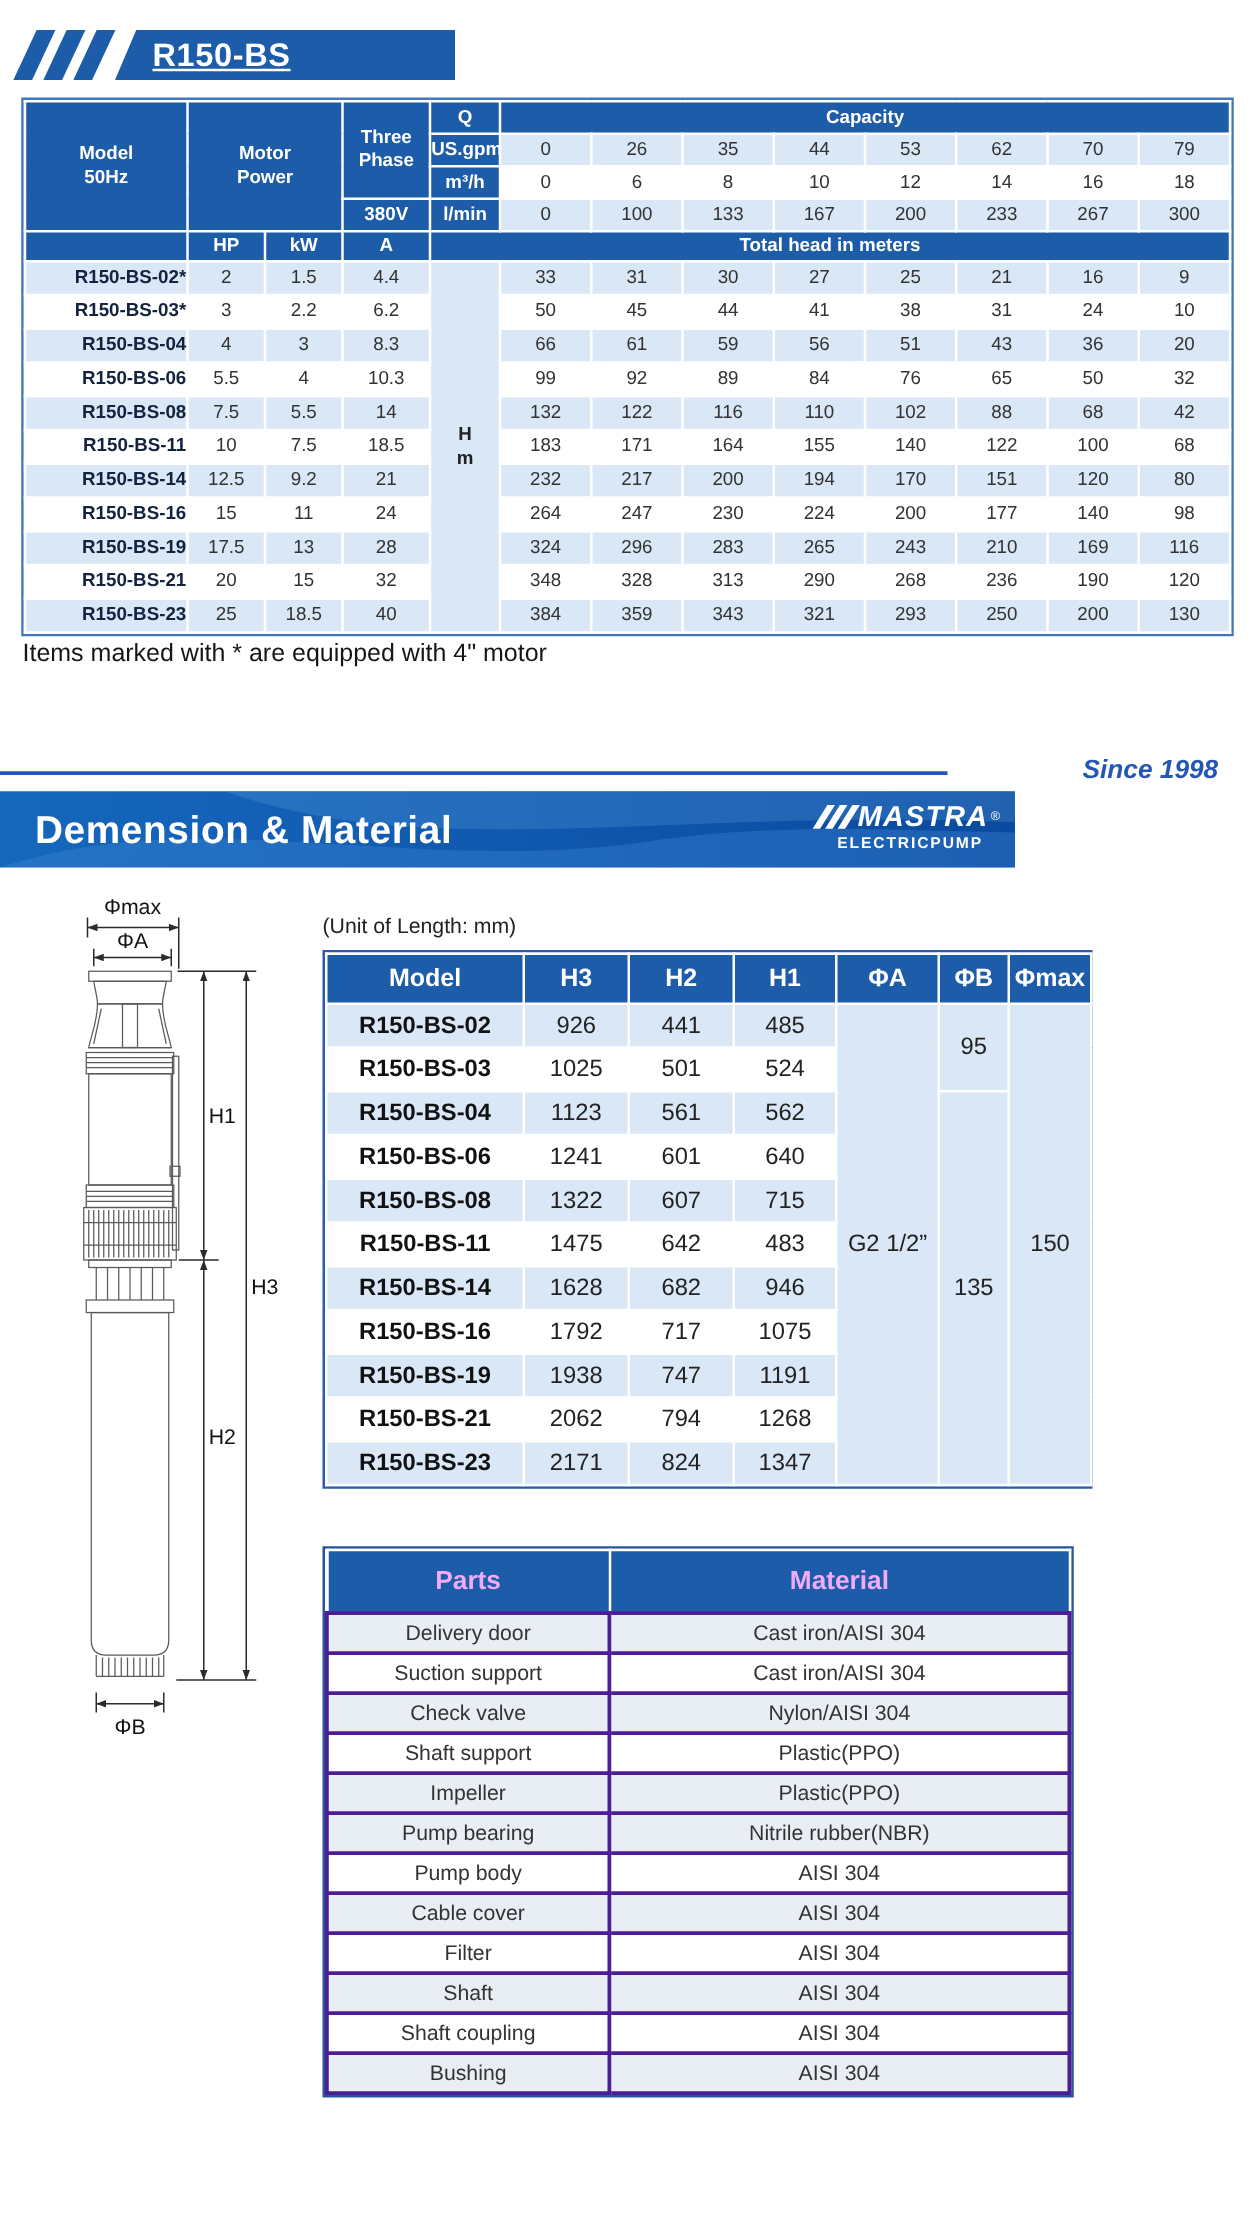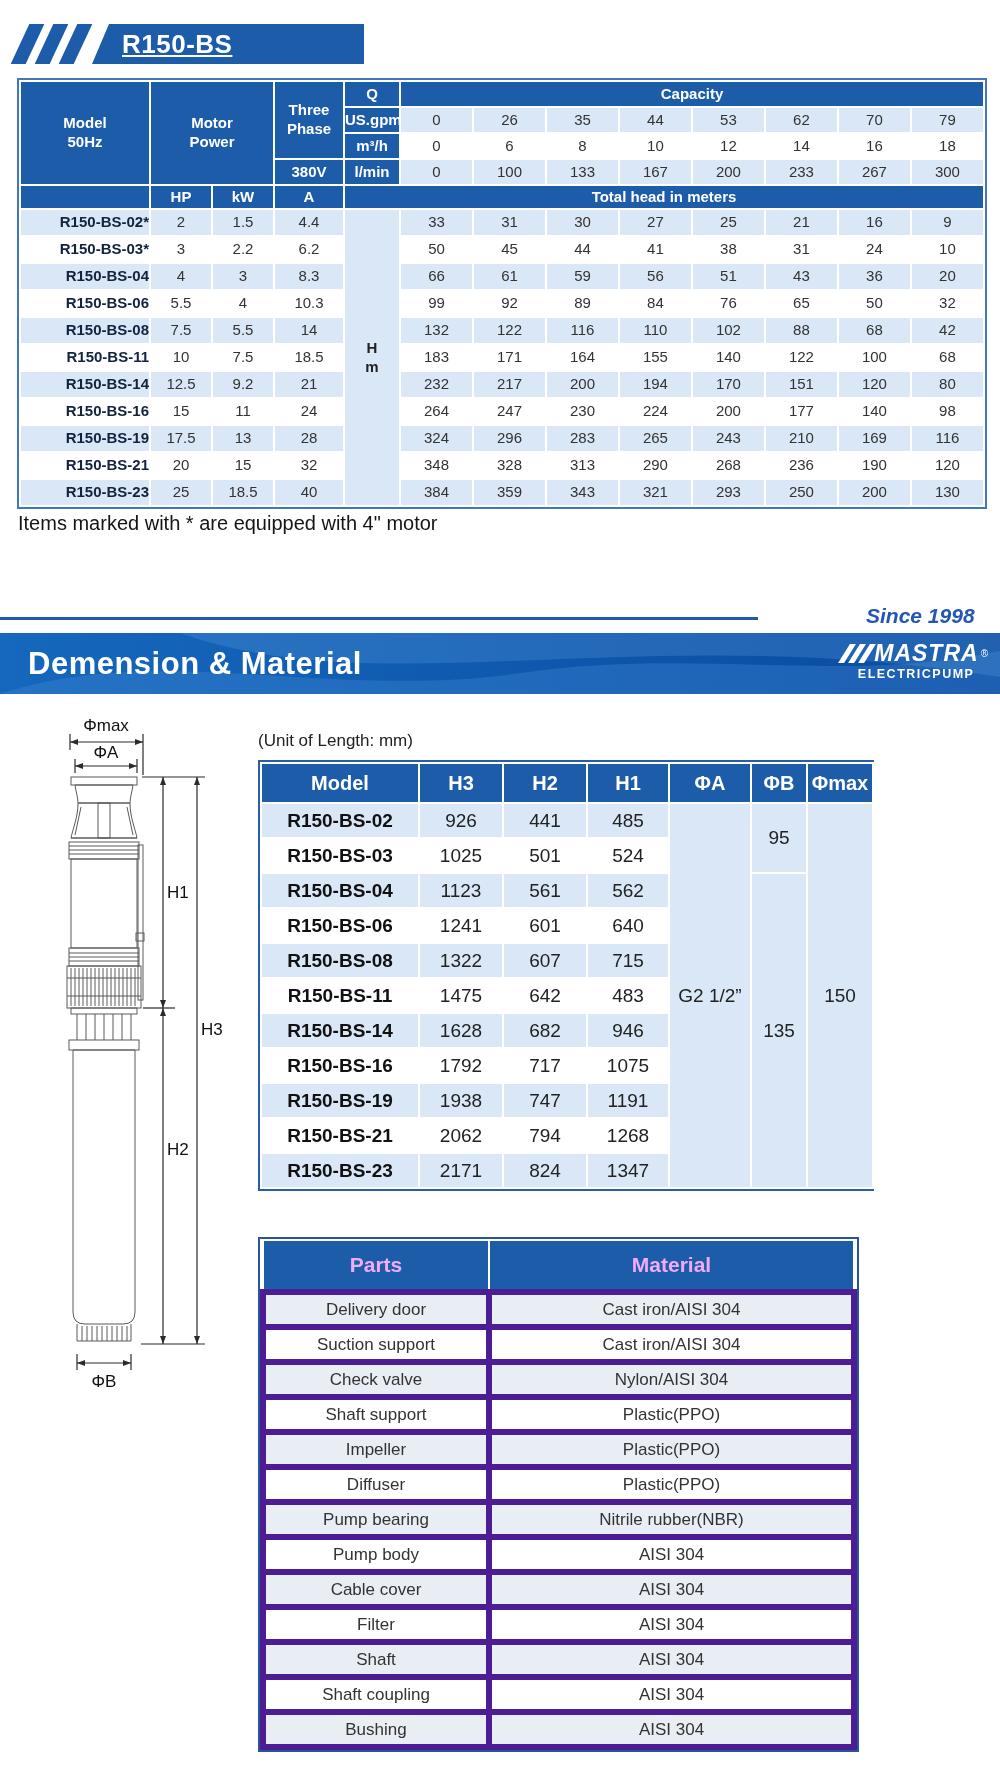--- a/index.html
+++ b/index.html
@@ -30,21 +30,21 @@
   .spec tbody tr.odd td{background:#d9e7f6;}
 
   .note{position:absolute;left:18px;top:512px;font-size:20px;color:#151515;}
 
   
   .since-line{position:absolute;left:0;top:617px;width:758px;height:3px;background:#2356b5;}
   .since-text{position:absolute;left:866px;top:604px;font-size:21px;font-weight:bold;
         font-style:italic;color:#2356b5;}
 
   
-  .sec-banner{position:absolute;left:0;top:633px;width:1000px;height:61px;
+  .sec-banner{position:absolute;left:0;top:633px;width:812px;height:61px;
         background:linear-gradient(95deg,#1568bd 0%,#0a4a9f 100%);overflow:hidden;}
   .sec-banner svg{position:absolute;left:0;top:0;}
   .sec-title{position:absolute;left:28px;top:0;line-height:61px;font-size:31px;
         font-weight:bold;color:#fff;letter-spacing:.5px;}
   .brand{position:absolute;right:12px;top:6px;text-align:center;color:#fff;}
   .brand-top{display:flex;align-items:center;justify-content:flex-end;height:28px;}
   .brand-slash{width:6px;height:19px;background:#fff;transform:skewX(-32deg);margin-right:4px;}
   .brand-name{font-size:23px;font-weight:bold;font-style:italic;letter-spacing:1px;}
   .brand-reg{font-size:10px;vertical-align:top;margin-left:2px;}
   .brand-sub{font-size:12.5px;font-weight:bold;letter-spacing:1.5px;}
@@ -66,21 +66,21 @@
         height:33px;padding:0;}
   .dim td.model{font-weight:bold;color:#111;}
   .dim tbody tr.odd td{background:#d9e7f6;}
 
   
   .parts-wrap{position:absolute;left:258px;top:1237px;width:597px;
         border:2px solid #27549b;background:#fff;}
   table.parts{border-collapse:collapse;table-layout:fixed;width:100%;}
   .parts th{background:#1d5ca9;color:#f0abfc;font-weight:bold;font-size:21px;
         border:2px solid #fff;height:48px;padding:0;}
-  .parts td{border:6px solid #4c1d95;text-align:center;font-size:17px;color:#333;
+  .parts td{border:3px solid #4c1d95;text-align:center;font-size:17px;color:#333;
         height:29px;padding:0;}
   .parts tbody tr.odd td{background:#e9edf4;}
 </style>
 </head>
 <body>
 
 <div class="page">
 
   <div class="r-banner">
     <div class="stripe"></div>
@@ -579,24 +579,20 @@
             <td>Nylon/AISI 304</td>
           </tr>
           <tr>
             <td>Shaft support</td>
             <td>Plastic(PPO)</td>
           </tr>
           <tr class="odd">
             <td>Impeller</td>
             <td>Plastic(PPO)</td>
           </tr>
-          <tr>
-            <td>Diffuser</td>
-            <td>Plastic(PPO)</td>
-          </tr>
           <tr class="odd">
             <td>Pump bearing</td>
             <td>Nitrile rubber(NBR)</td>
           </tr>
           <tr>
             <td>Pump body</td>
             <td>AISI 304</td>
           </tr>
           <tr class="odd">
             <td>Cable cover</td>

